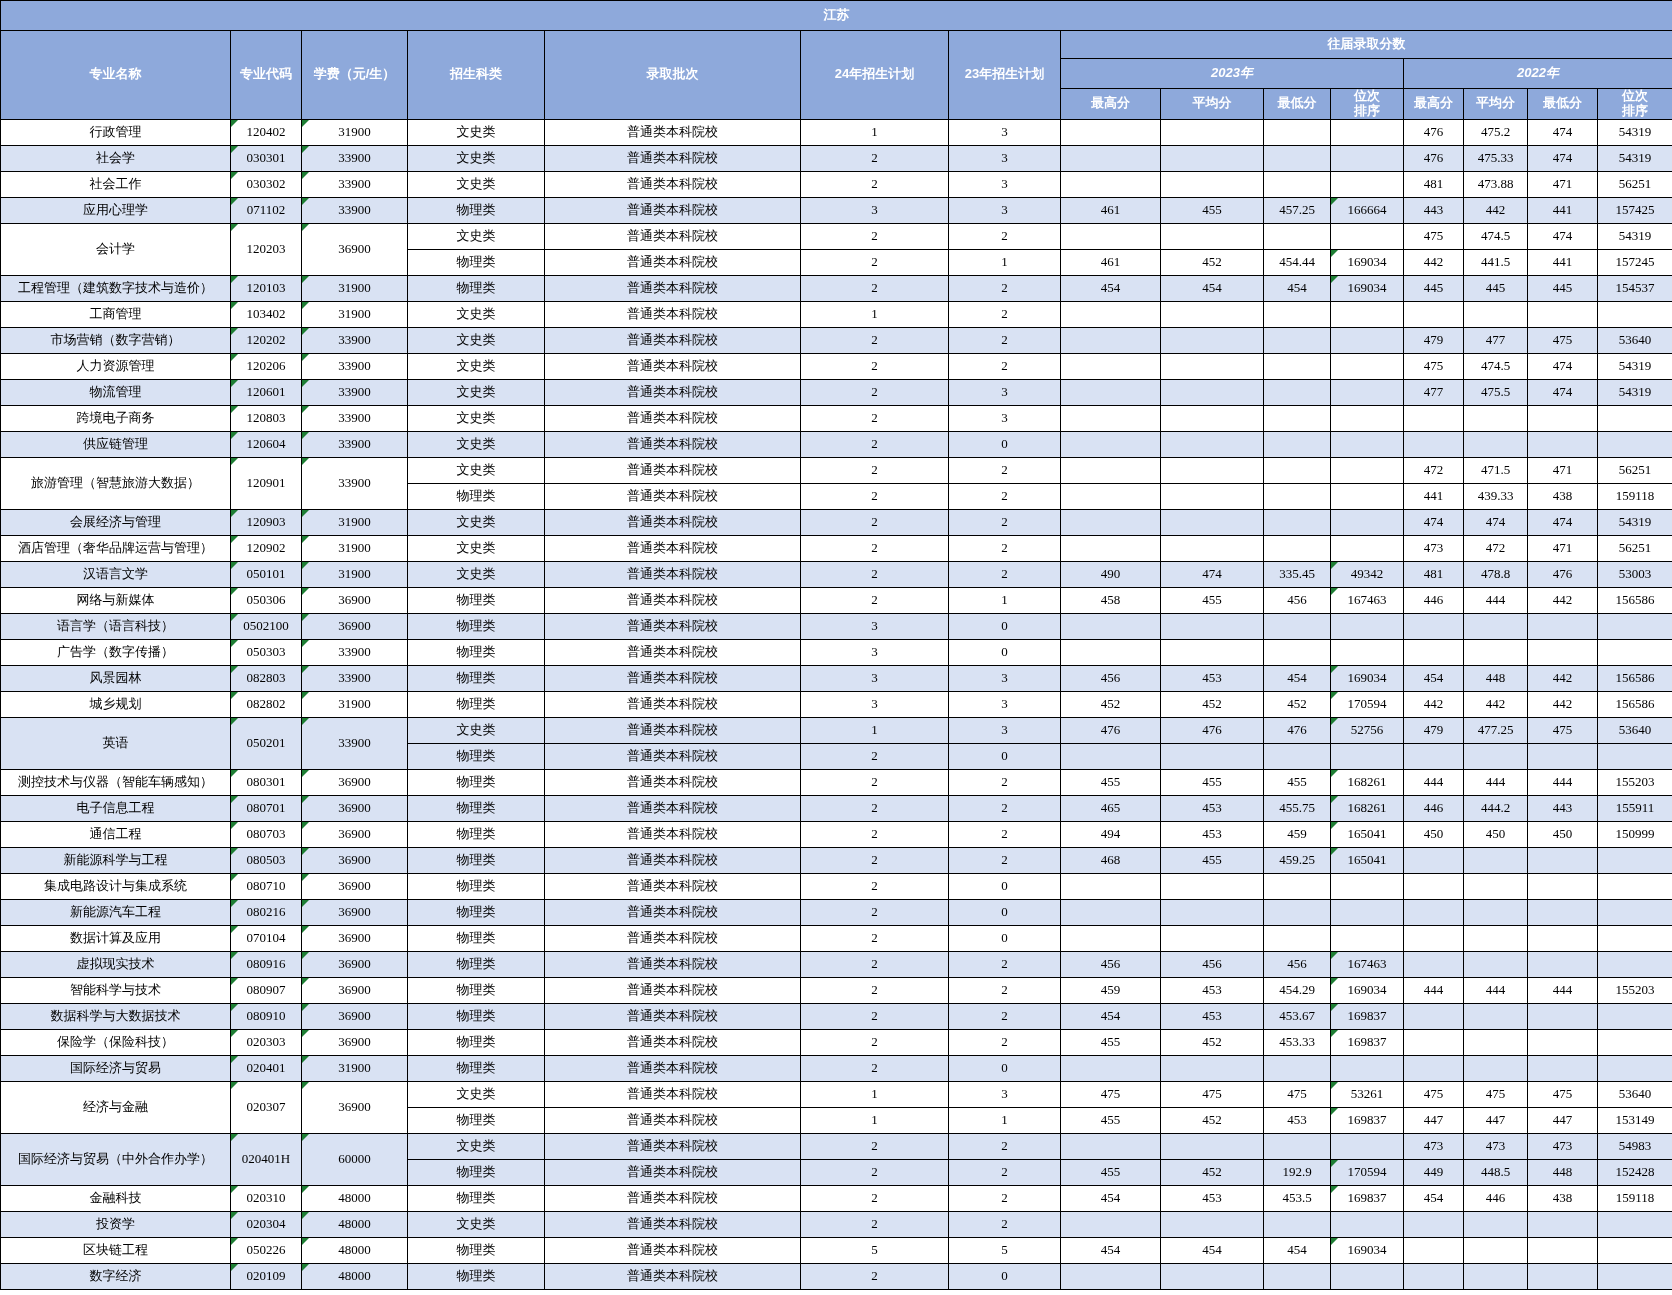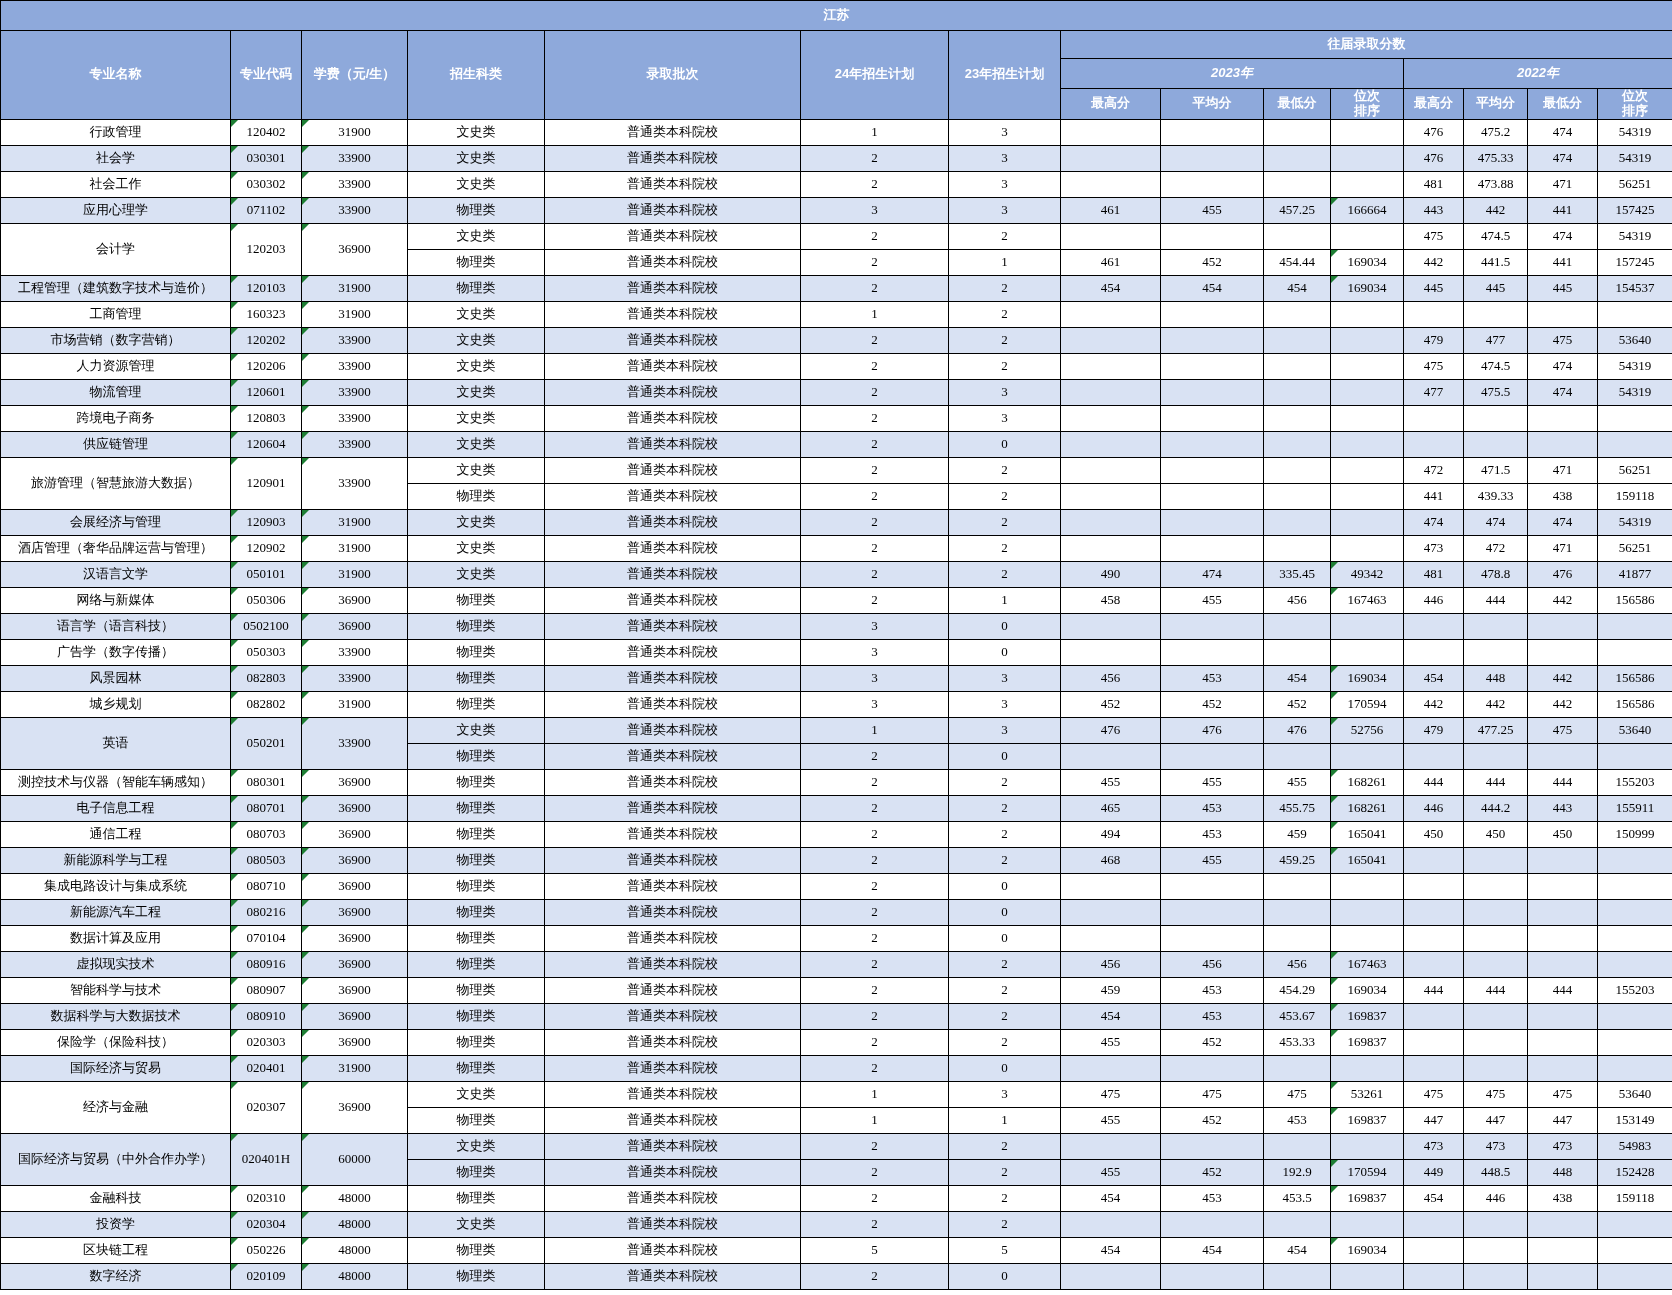--- a/index.html
+++ b/index.html
@@ -185,21 +185,21 @@
           <td>454</td>
           <td>454</td>
           <td class="flag">169034</td>
           <td>445</td>
           <td>445</td>
           <td>445</td>
           <td>154537</td>
         </tr>
         <tr>
           <td>工商管理</td>
-          <td class="flag">160323</td>
+          <td class="flag">103402</td>
           <td class="flag">31900</td>
           <td>文史类</td>
           <td>普通类本科院校</td>
           <td>1</td>
           <td>2</td>
           <td></td>
           <td></td>
           <td></td>
           <td></td>
           <td></td>
@@ -365,21 +365,21 @@
           <td>普通类本科院校</td>
           <td>2</td>
           <td>2</td>
           <td>490</td>
           <td>474</td>
           <td>335.45</td>
           <td class="flag">49342</td>
           <td>481</td>
           <td>478.8</td>
           <td>476</td>
-          <td>41877</td>
+          <td>53003</td>
         </tr>
         <tr>
           <td>网络与新媒体</td>
           <td class="flag">050306</td>
           <td class="flag">36900</td>
           <td>物理类</td>
           <td>普通类本科院校</td>
           <td>2</td>
           <td>1</td>
           <td>458</td>

